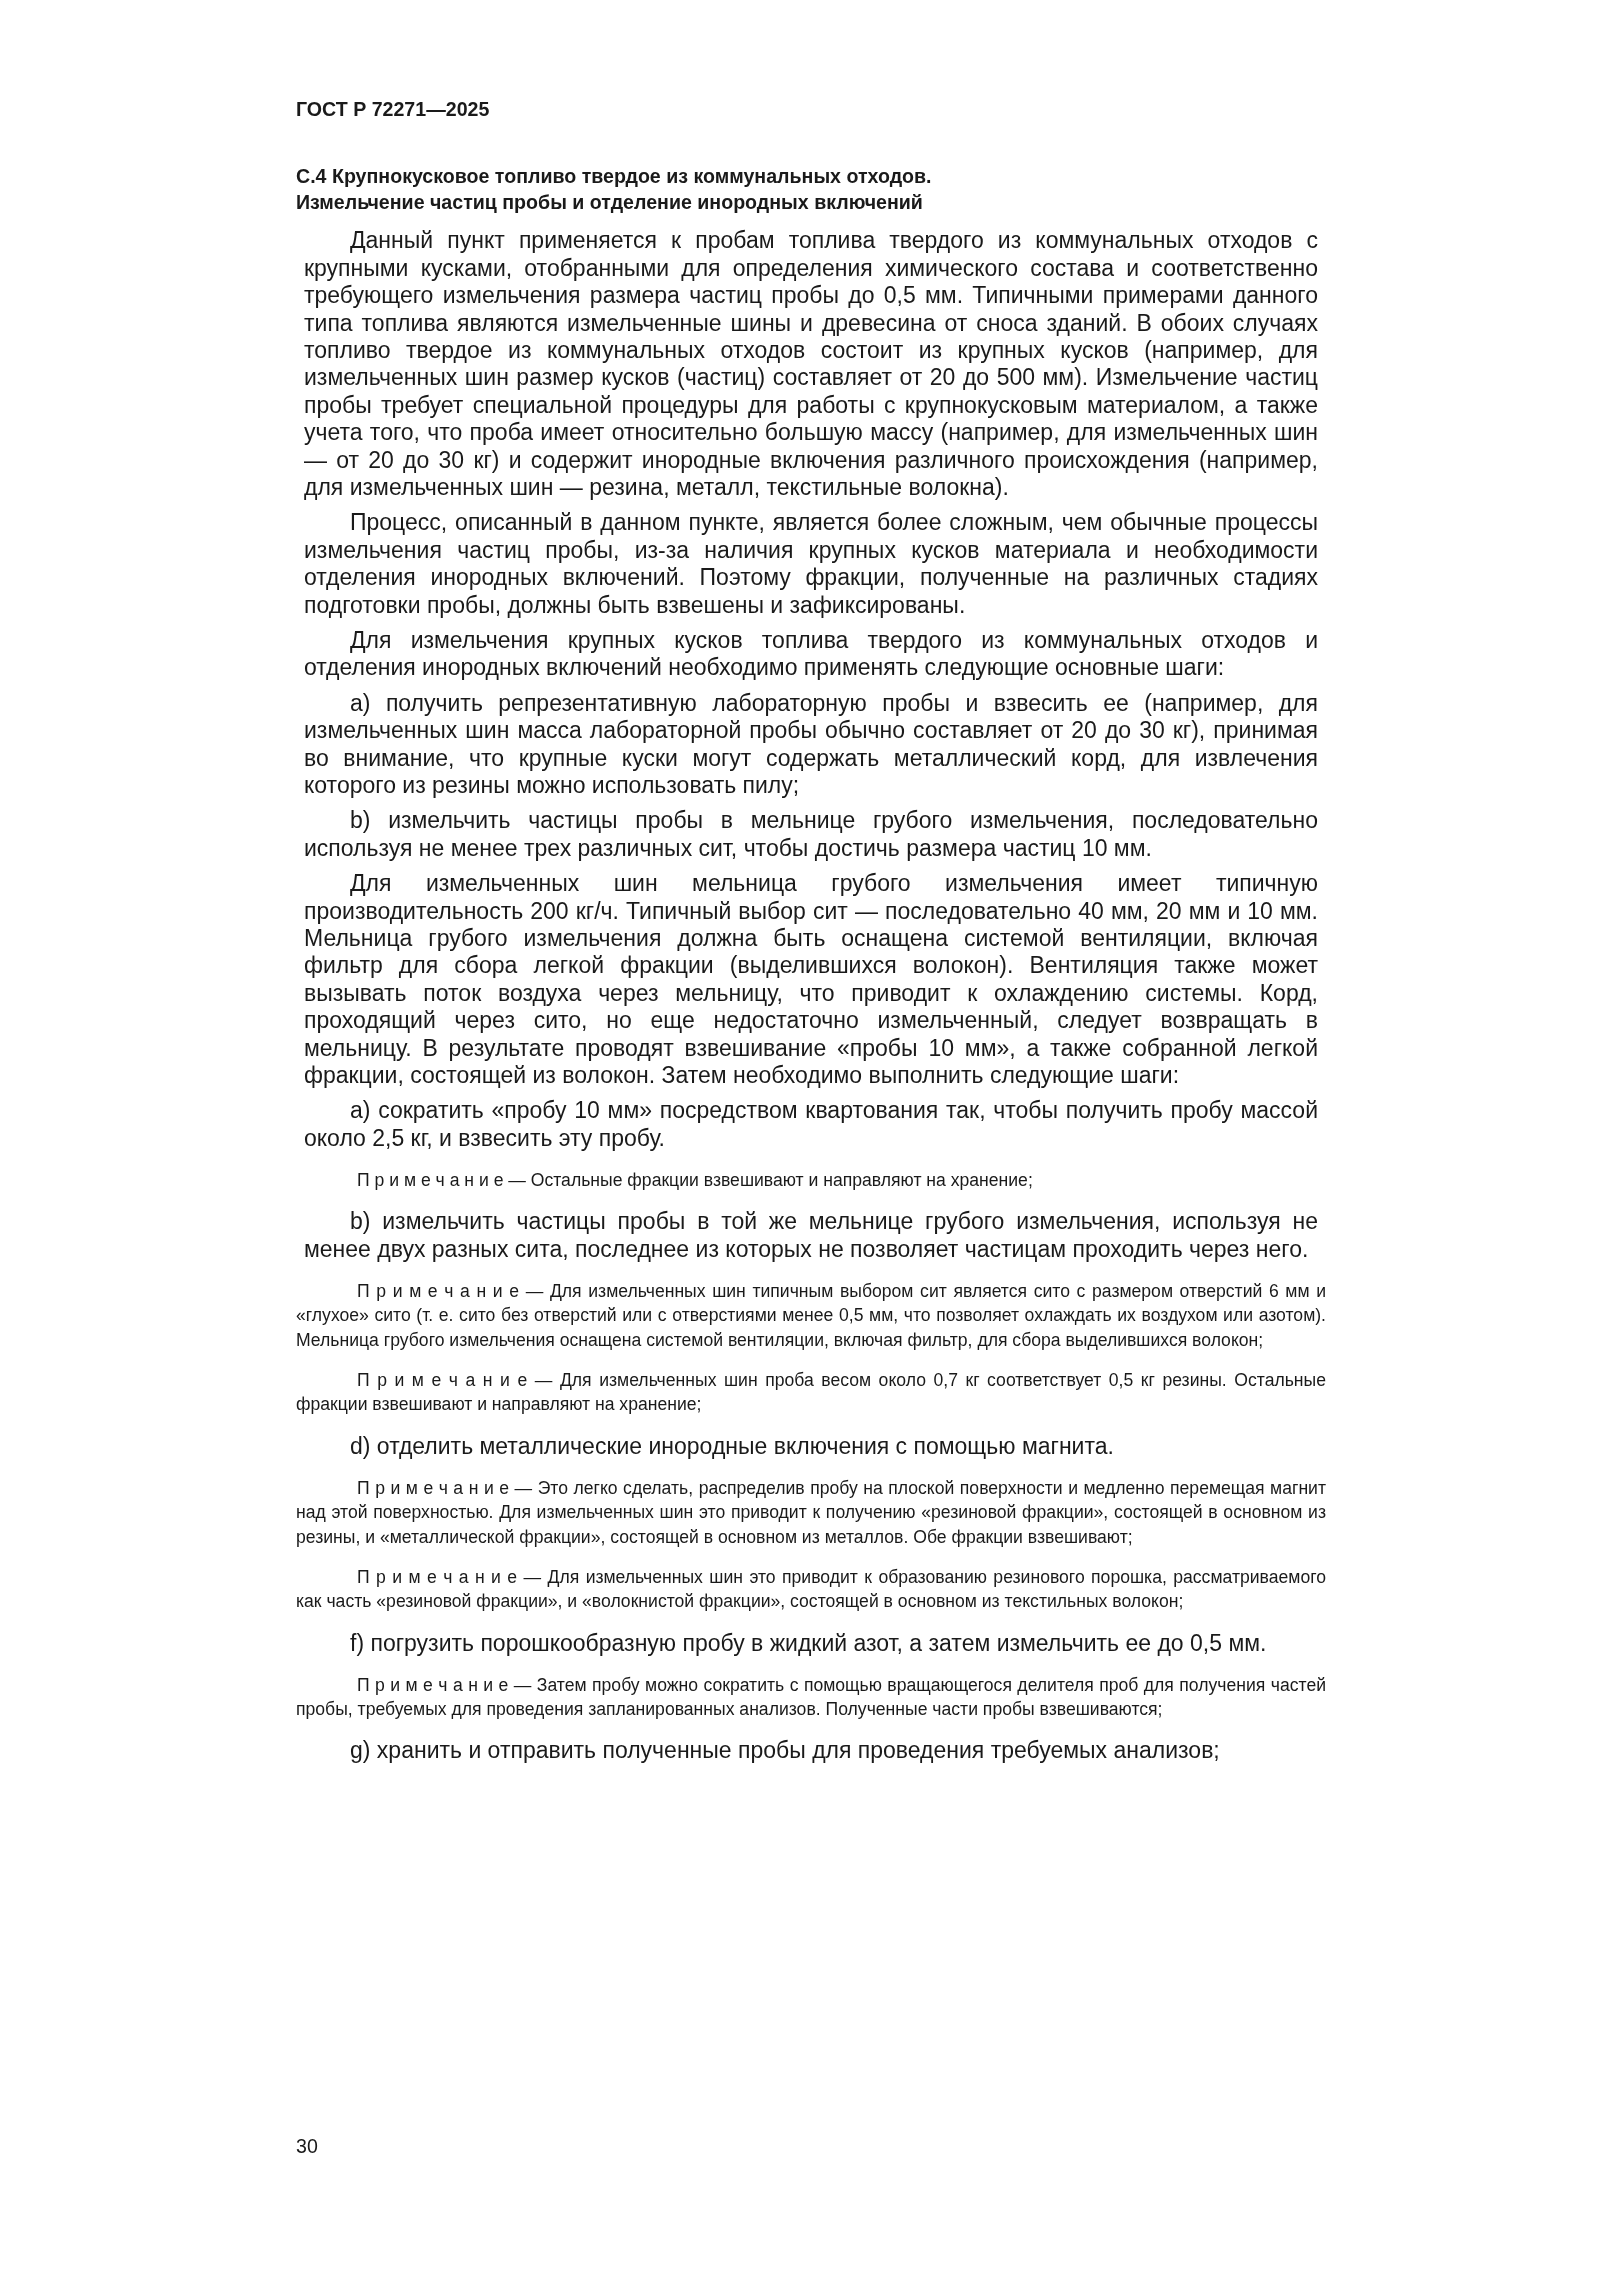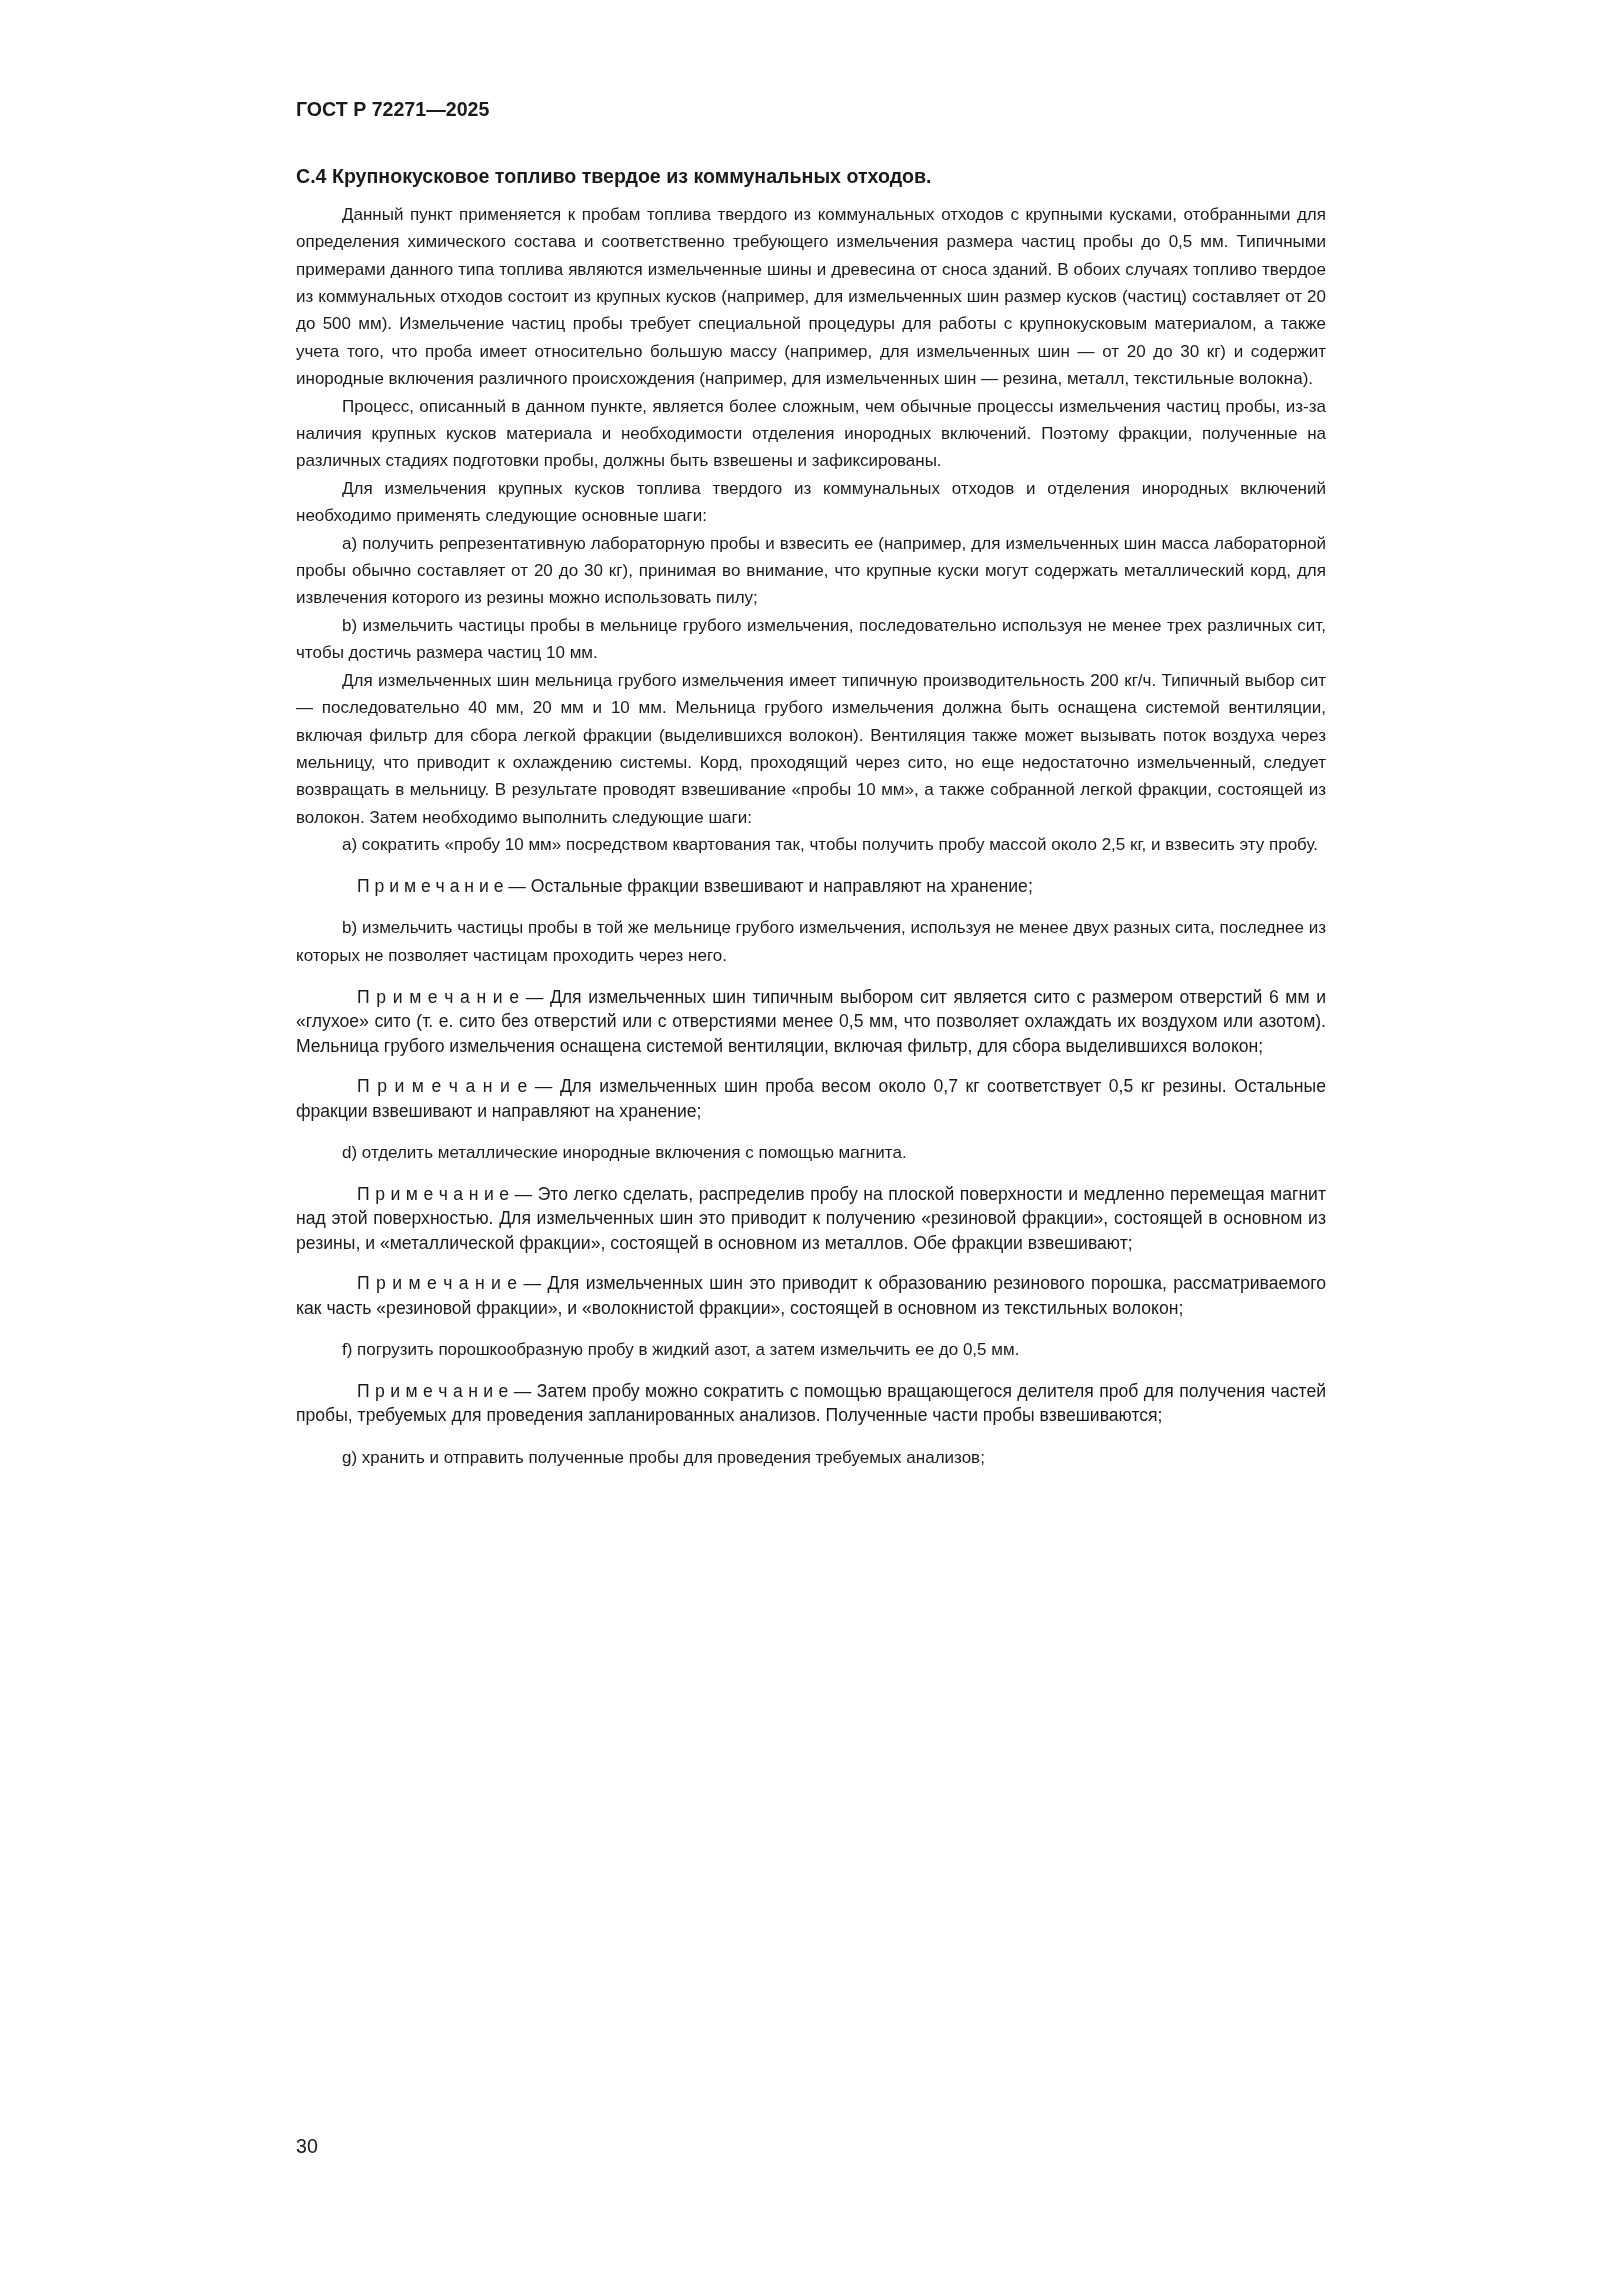--- a/index.html
+++ b/index.html
@@ -26,22 +26,22 @@
   .section-heading {
     margin-top: 41px;
     font-size: 19.6px;
     font-weight: bold;
     line-height: 26.5px;
   }
   .content {
     margin-top: 11.8px;
   }
   .para {
-    margin: 0;
-    font-size: 17px;
+    margin: 8px;
+    font-size: 23px;
     line-height: 27.4px;
     text-align: justify;
     text-indent: 46px;
   }
   .note {
     margin: 15.7px 0;
     font-size: 17.6px;
     line-height: 24.5px;
     text-align: justify;
     text-indent: 61px;
@@ -57,20 +57,21 @@
 </style>
 </head>
 <body>
 
 <div class="page">
 
   <div class="doc-header">ГОСТ Р 72271—2025</div>
 
   <div class="section-heading">
     <div>С.4 Крупнокусковое топливо твердое из коммунальных отходов.</div>
+    <div>Измельчение частиц пробы и отделение инородных включений</div>
   </div>
 
   <div class="content">
     <p class="para">Данный пункт применяется к пробам топлива твердого из коммунальных отходов с крупными кусками, отобранными для определения химического состава и соответственно требующего измельчения размера частиц пробы до 0,5 мм. Типичными примерами данного типа топлива являются измельченные шины и древесина от сноса зданий. В обоих случаях топливо твердое из коммунальных отходов состоит из крупных кусков (например, для измельченных шин размер кусков (частиц) составляет от 20 до 500 мм). Измельчение частиц пробы требует специальной процедуры для работы с крупнокусковым материалом, а также учета того, что проба имеет относительно большую массу (например, для измельченных шин — от 20 до 30 кг) и содержит инородные включения различного происхождения (например, для измельченных шин — резина, металл, текстильные волокна).</p>
     <p class="para">Процесс, описанный в данном пункте, является более сложным, чем обычные процессы измельчения частиц пробы, из-за наличия крупных кусков материала и необходимости отделения инородных включений. Поэтому фракции, полученные на различных стадиях подготовки пробы, должны быть взвешены и зафиксированы.</p>
     <p class="para">Для измельчения крупных кусков топлива твердого из коммунальных отходов и отделения инородных включений необходимо применять следующие основные шаги:</p>
     <p class="para">a) получить репрезентативную лабораторную пробы и взвесить ее (например, для измельченных шин масса лабораторной пробы обычно составляет от 20 до 30 кг), принимая во внимание, что крупные куски могут содержать металлический корд, для извлечения которого из резины можно использовать пилу;</p>
     <p class="para">b) измельчить частицы пробы в мельнице грубого измельчения, последовательно используя не менее трех различных сит, чтобы достичь размера частиц 10 мм.</p>
     <p class="para">Для измельченных шин мельница грубого измельчения имеет типичную производительность 200 кг/ч. Типичный выбор сит — последовательно 40 мм, 20 мм и 10 мм. Мельница грубого измельчения должна быть оснащена системой вентиляции, включая фильтр для сбора легкой фракции (выделившихся волокон). Вентиляция также может вызывать поток воздуха через мельницу, что приводит к охлаждению системы. Корд, проходящий через сито, но еще недостаточно измельченный, следует возвращать в мельницу. В результате проводят взвешивание «пробы 10 мм», а также собранной легкой фракции, состоящей из волокон. Затем необходимо выполнить следующие шаги:</p>
     <p class="para">a) сократить «пробу 10 мм» посредством квартования так, чтобы получить пробу массой около 2,5 кг, и взвесить эту пробу.</p>

